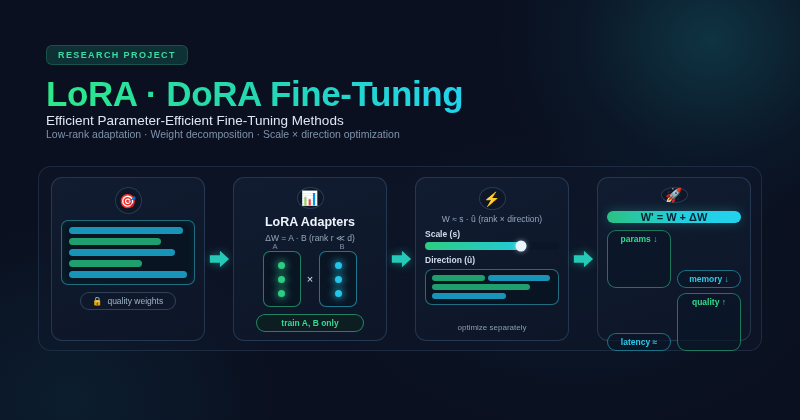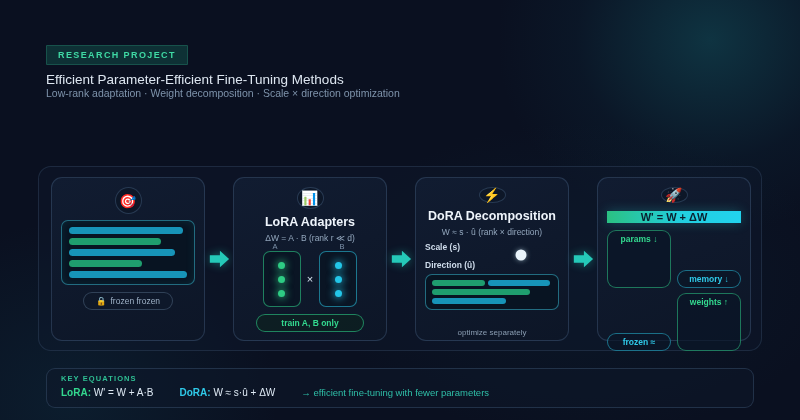--- a/index.html
+++ b/index.html
@@ -40,21 +40,21 @@
   }
 
   .page { position: relative; width: 800px; height: 420px; }
 
   
   .header { position: absolute; left: 46px; top: 44px; }
 
   .badge {
     display: inline-block;
     padding: 4px 11px 4px 11px;
-    border-radius: 1px;
+    border-radius: 6px;
     background: rgba(18,70,66,0.62);
     border: 1px solid rgba(45,160,130,0.30);
     color: #3fd9a4;
     font-size: 9px;
     font-weight: bold;
     letter-spacing: 1.4px;
   }
 
   .title {
     margin-top: 9px;
@@ -63,21 +63,20 @@
     letter-spacing: -0.4px;
     background: linear-gradient(90deg, #2ee88a 0%, #24d7b4 52%, #22d3ee 100%);
     -webkit-background-clip: text;
     background-clip: text;
     color: transparent;
     -webkit-text-fill-color: transparent;
     line-height: 1.12;
   }
 
   .subtitle {
-    margin-top: 7px;
     font-size: 13.5px;
     color: #dde6f0;
     font-weight: normal;
   }
 
   .tagline {
     margin-top: 0;
     font-size: 10.5px;
     color: #7e93ab;
   }
@@ -287,21 +286,21 @@
     font-size: 8px;
     color: #8a9db2;
     white-space: nowrap;
   }
 
   
   .merged-bar {
     margin-top: 8px;
     width: 100%;
     height: 28px;
-    border-radius: 0;
+    border-radius: 8px;
     background: linear-gradient(90deg, #2bc182 0%, #22cfe0 55%, #22d3ee 100%);
     display: flex;
     align-items: center;
     justify-content: center;
     color: #0a2030;
     font-size: 11px;
     font-weight: bold;
     box-shadow: 0 0 12px rgba(40,200,200,0.30);
   }
 
@@ -356,39 +355,40 @@
 <body>
 
 <div class="page">
 
   <div class="bg-glow-tr"></div>
   <div class="bg-glow-bl"></div>
   <div class="bg-glow-mid"></div>
 
   <div class="header">
     <div class="badge">RESEARCH PROJECT</div>
+    <div class="title">LoRA · DoRA Fine-Tuning</div>
     <div class="subtitle">Efficient Parameter-Efficient Fine-Tuning Methods</div>
     <div class="tagline">Low-rank adaptation · Weight decomposition · Scale × direction optimization</div>
   </div>
 
   <div class="panel">
     <div class="flow">
 
       <div class="card">
         <div class="card-icon">🎯</div>
         <div class="weights-box">
           <div class="wbar" style="width:97%;background:#1794b8"></div>
           <div class="wbar" style="width:78%;background:#1f9e6e"></div>
           <div class="wbar" style="width:90%;background:#1794b8"></div>
           <div class="wbar" style="width:62%;background:#1f9e6e"></div>
           <div class="wbar" style="width:100%;background:#1794b8"></div>
         </div>
         <div class="pill-frozen">
           <span>🔒</span>
-          <span>frozen frozen</span>
+          <span>quality weights</span>
         </div>
       </div>
 
       <div class="arrow-cell">
         <svg class="arrow" viewBox="0 0 24 24">
           <path d="M2 8 H13 V3 L23 12 L13 21 V16 H2 Z" fill="#25c9b8"></path>
         </svg>
       </div>
 
       <div class="card">
@@ -416,21 +416,20 @@
       </div>
 
       <div class="arrow-cell">
         <svg class="arrow" viewBox="0 0 24 24">
           <path d="M2 8 H13 V3 L23 12 L13 21 V16 H2 Z" fill="#25c9b8"></path>
         </svg>
       </div>
 
       <div class="card">
         <div class="card-icon">⚡</div>
-        <div class="card-title">DoRA Decomposition</div>
         <div class="card-formula">W ≈ s · û (rank × direction)</div>
         <div class="field-label">Scale (s)</div>
         <div class="slider-track">
           <div class="slider-fill"></div>
           <div class="slider-knob"></div>
         </div>
         <div class="field-label">Direction (û)</div>
         <div class="dir-box">
           <div class="dir-row">
             <div class="dbar" style="width:44%;background:#1f9e6e"></div>
@@ -451,36 +450,22 @@
           <path d="M2 8 H13 V3 L23 12 L13 21 V16 H2 Z" fill="#25c9b8"></path>
         </svg>
       </div>
 
       <div class="card">
         <div class="card-icon">🚀</div>
         <div class="merged-bar">W' = W + ΔW</div>
         <div class="metrics">
           <div class="metric green">params ↓</div>
           <div class="metric cyan">memory ↓</div>
-          <div class="metric cyan">frozen ≈</div>
-          <div class="metric green">weights ↑</div>
+          <div class="metric cyan">latency ≈</div>
+          <div class="metric green">quality ↑</div>
         </div>
       </div>
 
     </div>
   </div>
 
-  <div class="footer">
-    <div class="footer-label">KEY EQUATIONS</div>
-    <div class="footer-row">
-      <div class="eq">
-        <span class="k-green">LoRA:</span>
-        <span>W' = W + A·B</span>
-      </div>
-      <div class="eq">
-        <span class="k-cyan">DoRA:</span>
-        <span>W ≈ s·û + ΔW</span>
-      </div>
-      <div class="footer-note">→ efficient fine-tuning with fewer parameters</div>
-    </div>
-  </div>
 
 </div>
 
 </body></html>

